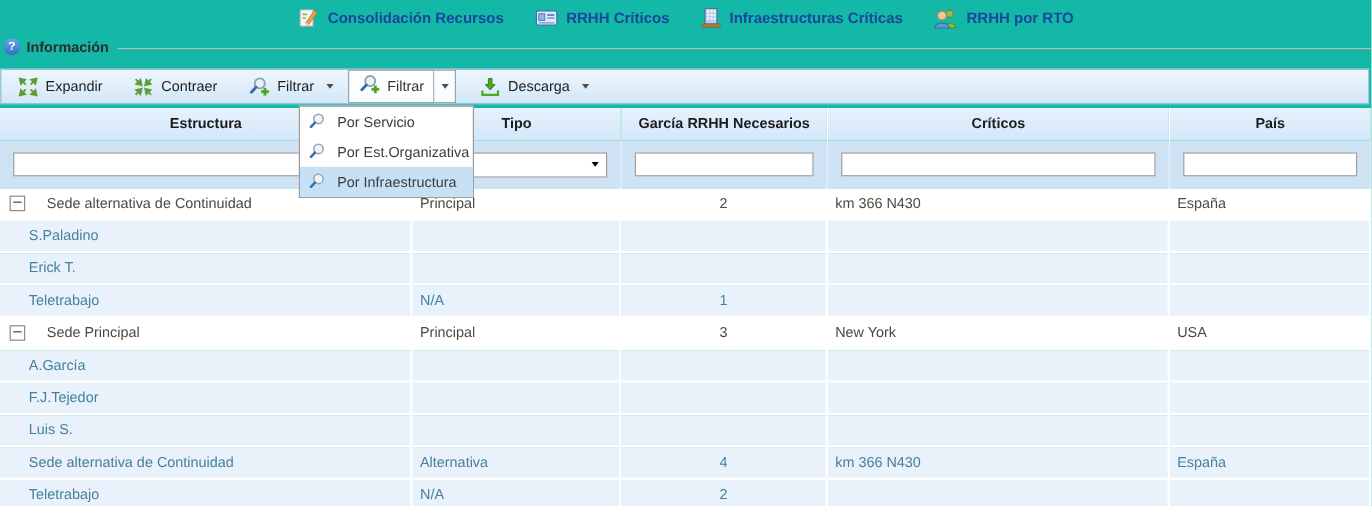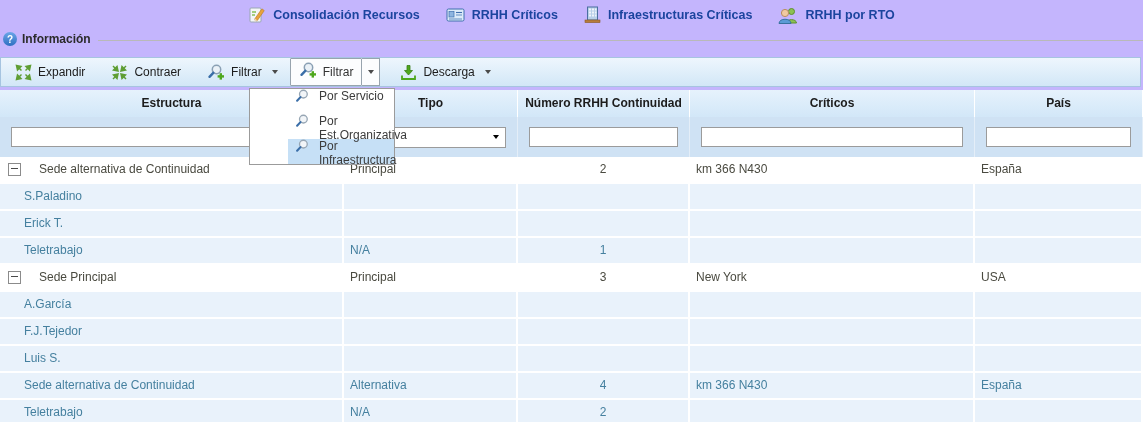--- a/index.html
+++ b/index.html
@@ -1,17 +1,17 @@
 <!DOCTYPE html>
 <html><head>
 <meta charset="utf-8">
 <style>
   html,body{margin:0;padding:0;background:#fff;}
   .page{position:relative;width:1143px;height:422px;overflow:hidden;
-        font-family:"Liberation Sans",sans-serif;font-size:12px;color:#333;background:#c4b5fd;}
+        font-family:"Liberation Sans",sans-serif;font-size:12px;color:#333;background:#14b8a6;}
 
   
   .topnav{position:absolute;top:0;left:0;width:100%;height:30px;
           display:flex;justify-content:center;align-items:center;gap:26px;}
   .nav-item{display:flex;align-items:center;gap:7px;cursor:pointer;}
   .nav-item .lbl{color:#1b449e;font-weight:bold;font-size:12.5px;}
   .nav-item svg{display:block;}
 
   
   .section-head{position:absolute;top:30px;left:0;width:100%;height:18px;
@@ -61,21 +61,21 @@
   .c-est{display:flex;align-items:center;}
   .tr.parent .c-est{padding-left:8px;}
   .tr.child .c-est{padding-left:24px;}
   .toggle{width:11px;height:11px;border:1px solid #8b8b8b;background:#fff;position:relative;
           display:inline-block;margin-right:18px;flex:0 0 auto;cursor:pointer;}
   .toggle::after{content:"";position:absolute;left:2px;right:2px;top:4px;height:1px;background:#4a4a4a;}
 
   
   .menu{position:absolute;top:88px;left:249px;width:146px;background:#fff;
         border:1px solid #9b9b9b;z-index:20;box-sizing:border-box;}
-  .menu-item{height:25px;display:flex;gap:9px;padding-left:7px;cursor:pointer;color:#3c3c3c;margin-left:38px;}
+  .menu-item{height:25px;display:flex;align-items:center;gap:9px;padding-left:7px;cursor:pointer;color:#3c3c3c;}
   .menu-item.hl{background:#c6e0f6;}
   .menu-item svg{display:block;flex:0 0 auto;}
 </style>
 </head>
 <body>
 
 <div class="page">
 
   <div class="topnav">
     <div class="nav-item">
@@ -213,21 +213,21 @@
       </span>
       <span>Descarga</span>
       <span class="caret"></span>
     </div>
   </div>
 
   <div class="grid">
     <div class="tr thead">
       <div class="th">Estructura</div>
       <div class="th">Tipo</div>
-      <div class="th">Número RRHH Continuidad</div>
+      <div class="th">García RRHH Necesarios</div>
       <div class="th">Críticos</div>
       <div class="th">País</div>
     </div>
 
     <div class="tr filterrow">
       <div class="td">
           <input value="" style="">
         </div>
       <div class="td">
         <div class="selectbox">

